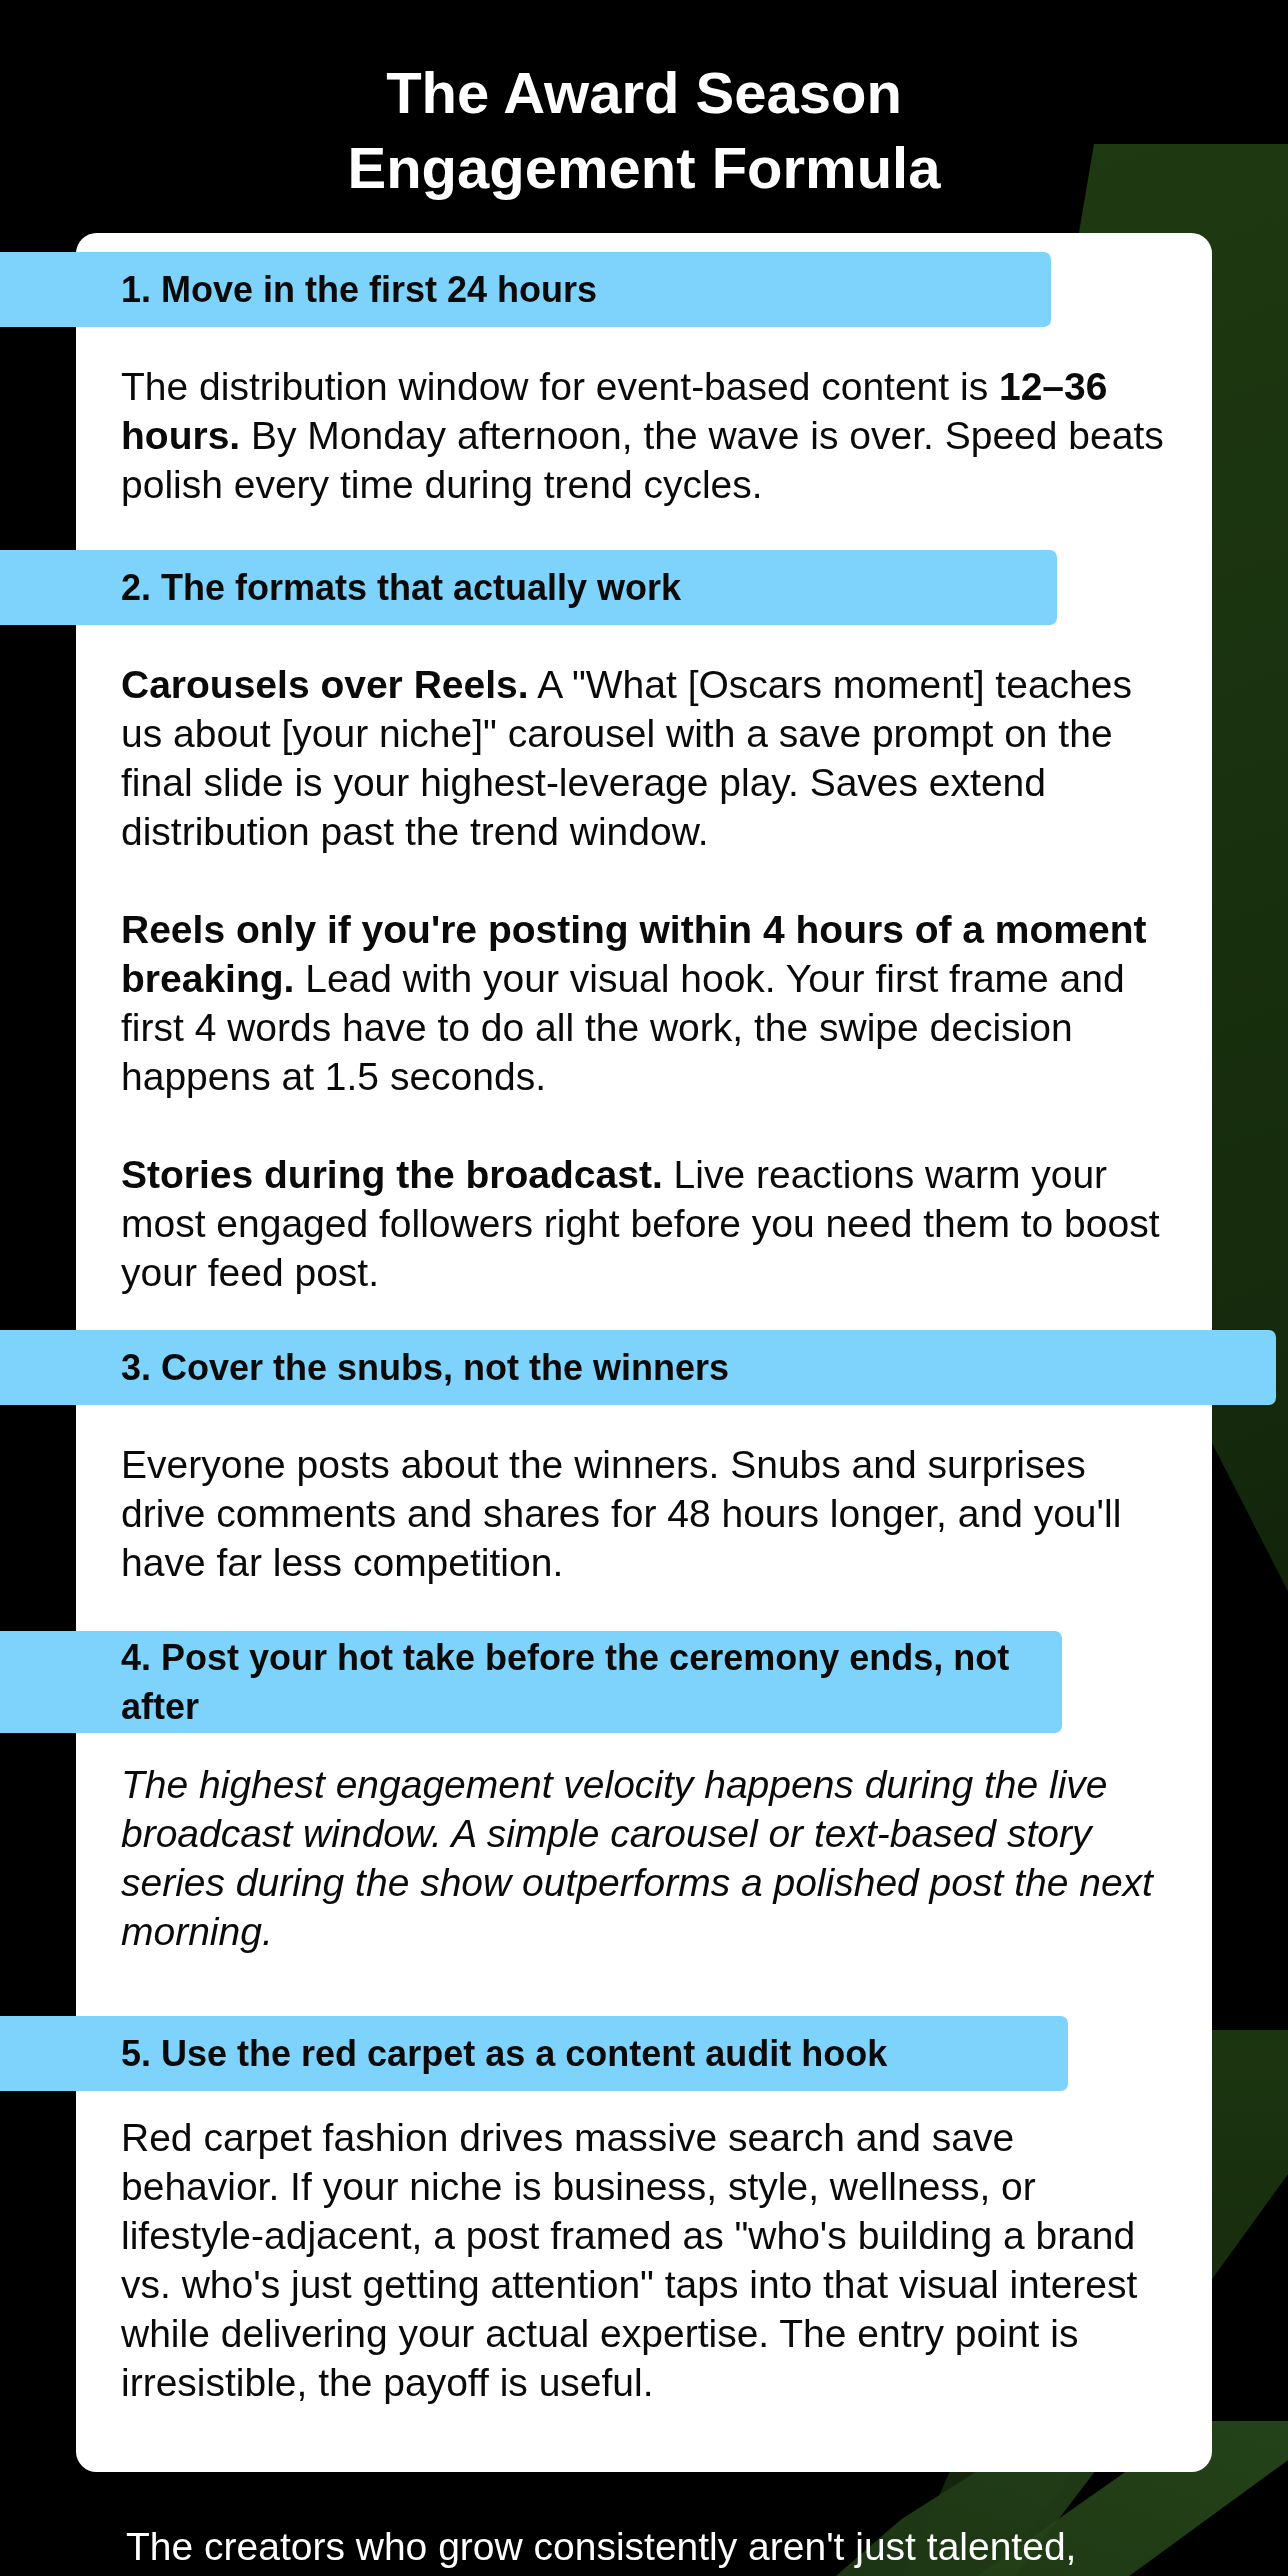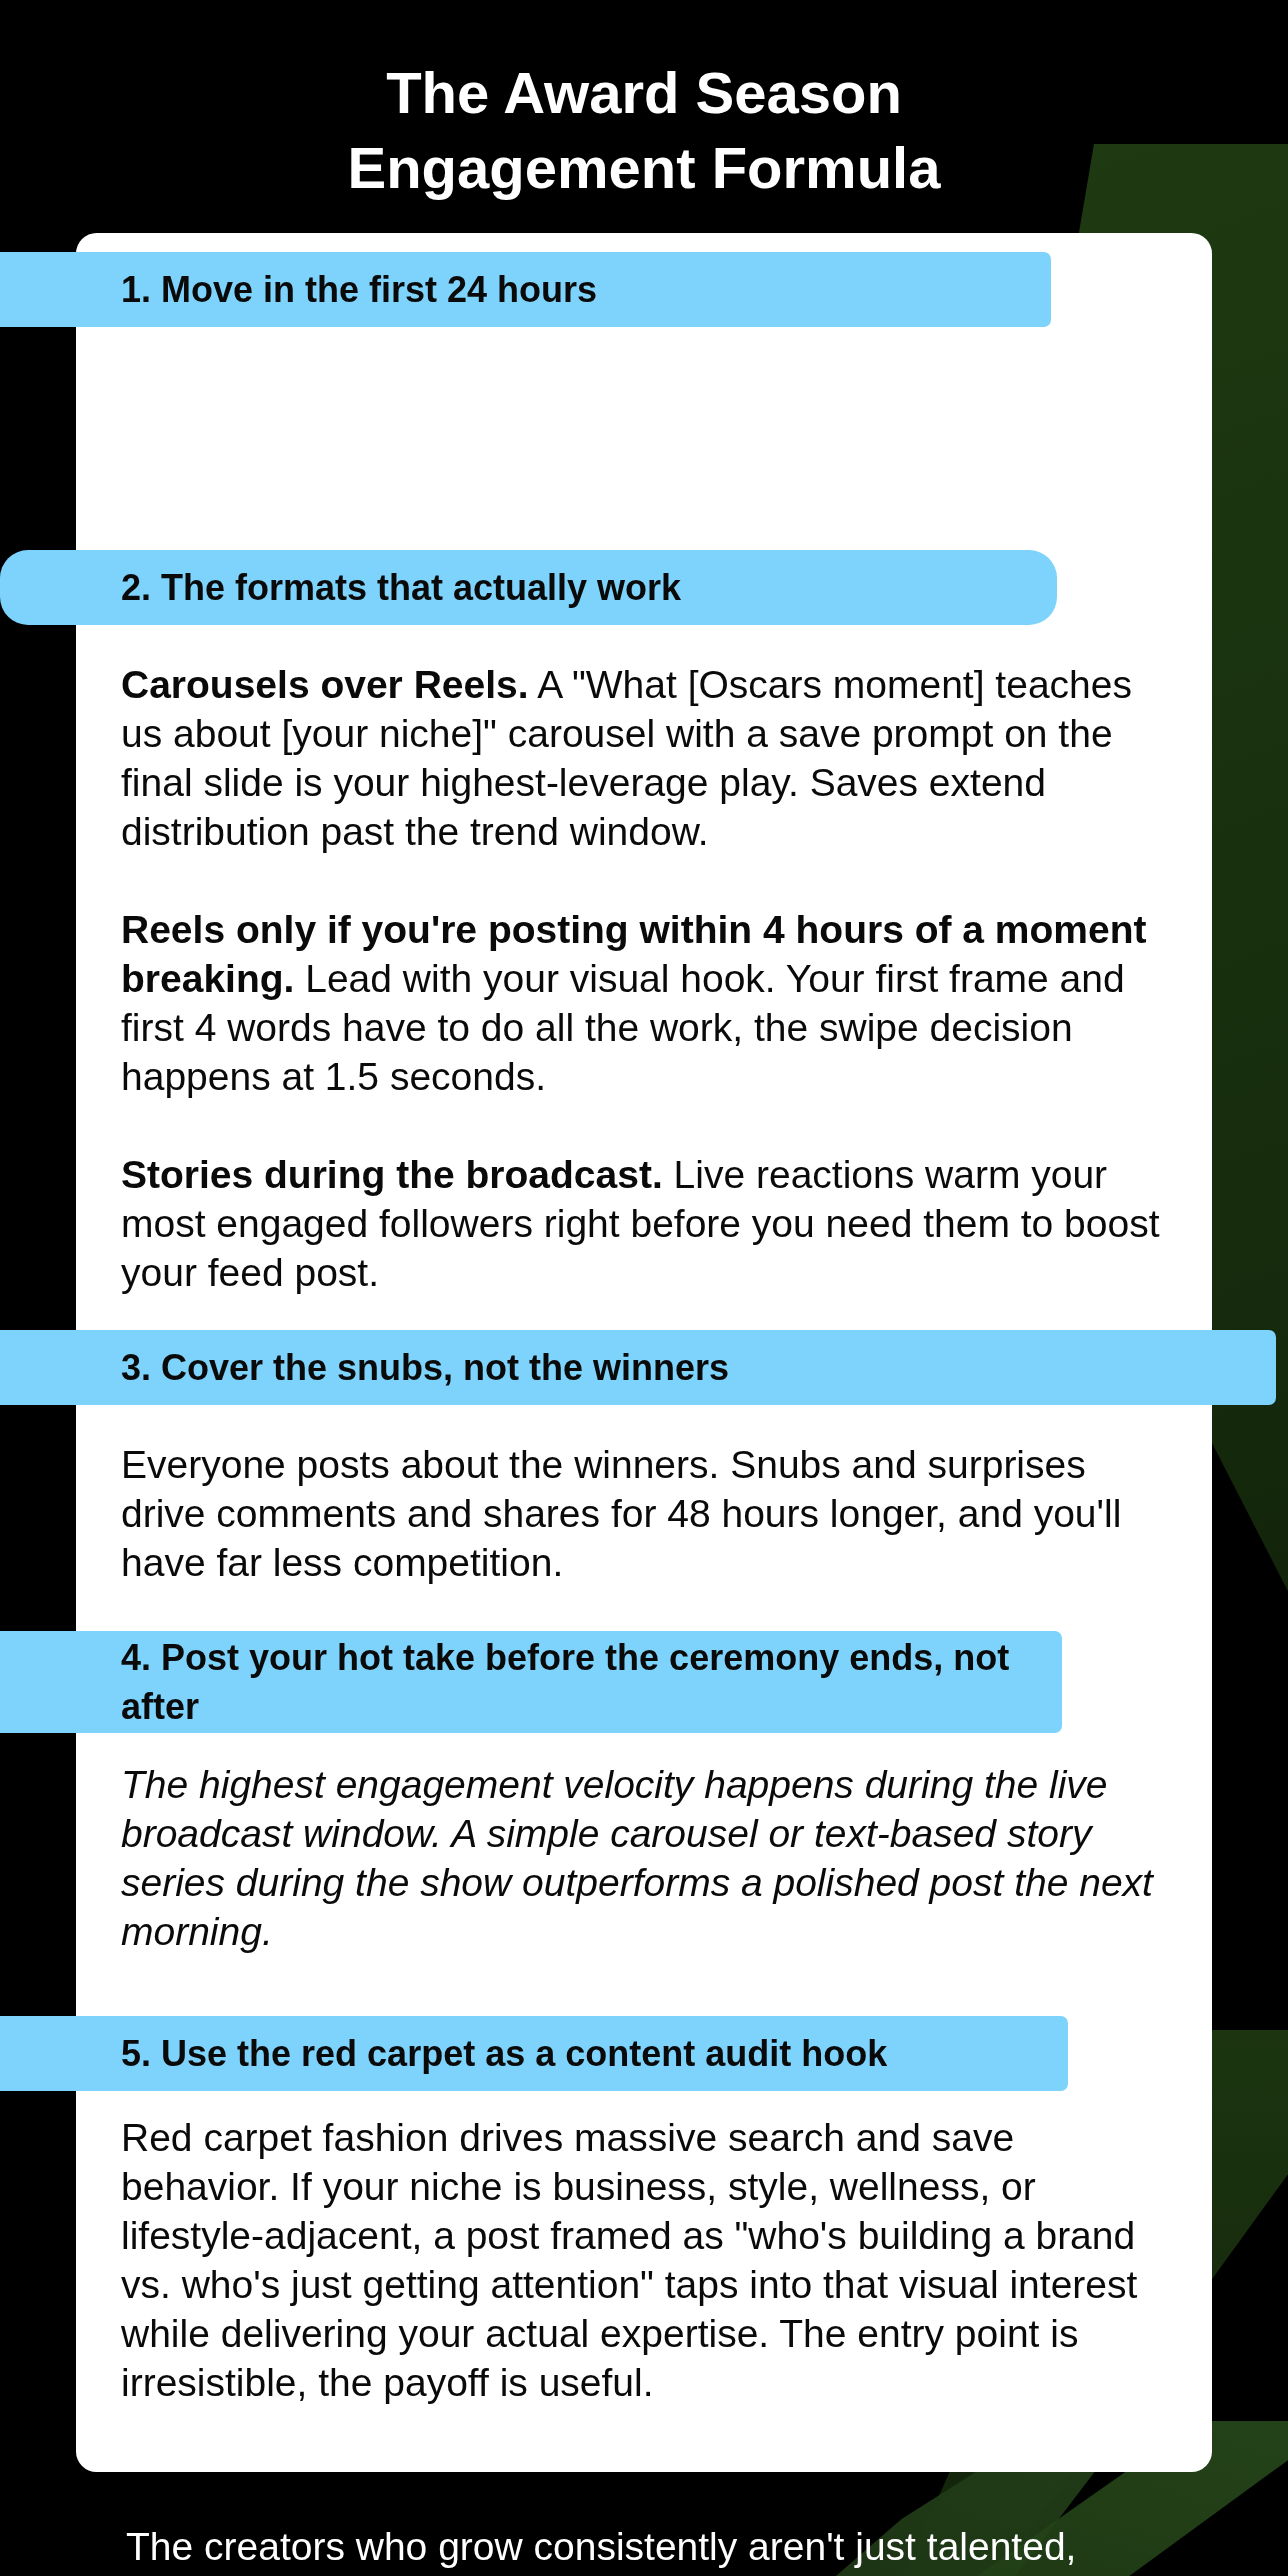--- a/index.html
+++ b/index.html
@@ -136,24 +136,29 @@
   <span>The Award Season</span><br>
   <span>Engagement Formula</span>
 </h1>
 
 <div class="card"></div>
 
 <div class="section" style="top:252px;">
   <div class="section-header" style="height:75px;">
     <span>1. Move in the first 24 hours</span>
   </div>
+  <div class="section-body" style="margin-top:35px;">
+    <p>
+      <span>The distribution window for event-based content is </span><b>12–36 hours.</b><span> By Monday afternoon, the wave is over. Speed beats polish every time during trend cycles.</span>
+    </p>
+  </div>
 </div>
 
 <div class="section" style="top:550px;">
-  <div class="section-header" style="height:75px;width:1057px;border-radius:28px;">
+  <div class="section-header" style="height:75px;width:1057px;">
     <span>2. The formats that actually work</span>
   </div>
   <div class="section-body" style="margin-top:35px;">
     <p>
       <b>Carousels over Reels.</b><span> A "What [Oscars moment] teaches us about [your niche]" carousel with a save prompt on the final slide is your highest-leverage play. Saves extend distribution past the trend window.</span>
     </p>
     <p>
       <b>Reels only if you're posting within 4 hours of a moment breaking.</b><span> Lead with your visual hook. Your first frame and first 4 words have to do all the work, the swipe decision happens at 1.5 seconds.</span>
     </p>
     <p>

